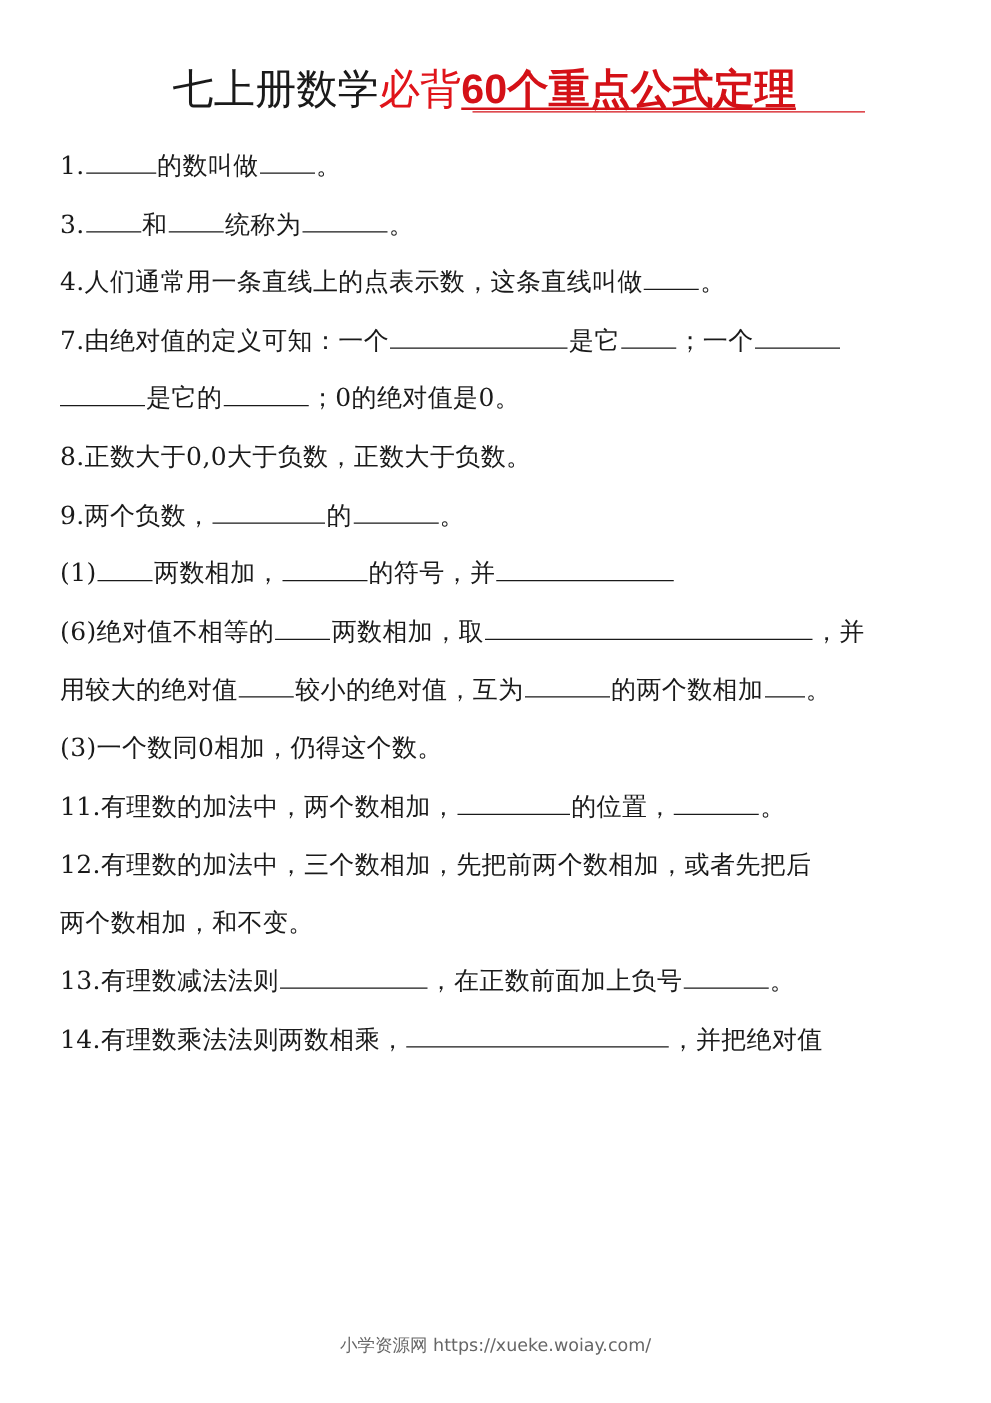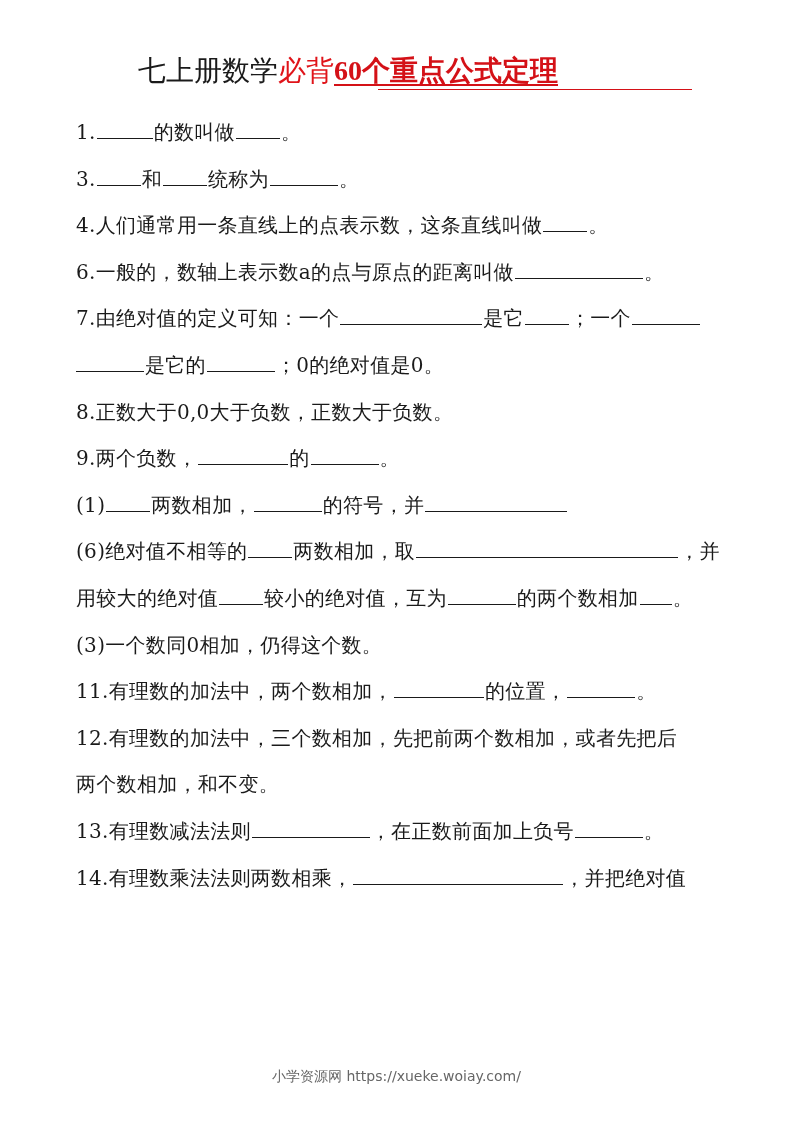--- a/index.html
+++ b/index.html
@@ -13,24 +13,24 @@
       position: relative;
       overflow: hidden;
       font-family: "DejaVu Serif", "Liberation Serif", serif;
       color: #1a1a1a;
     }
     .title {
       position: absolute;
       top: 48px;
       left: 138px;
       height: 46px;
-      font-size: 28px;
+      font-size: 33px;
       line-height: 46px;
       white-space: nowrap;
-      font-family: Liberation Serif, serif;
+      font-family: Liberation Sans, sans-serif;
       letter-spacing: 0px;
     }
     .title .t-black { color: #1a1a1a; font-weight: normal; }
     .title .t-red { color: #e0141a; font-weight: normal; }
     .title .t-red-bold {
       color: #d41117;
       font-weight: bold;
       text-decoration: underline;
       text-decoration-thickness: 2px;
       text-underline-offset: 4px;
@@ -41,21 +41,20 @@
       left: 378px;
       width: 314px;
       height: 0;
       border-top: 1.5px solid #d41117;
     }
     .content {
       position: absolute;
       top: 112px;
       left: 48px;
       width: 700px;
-      margin-left: 28px;
     }
     .line {
       height: 46.6px;
       line-height: 40px;
       font-size: 20px;
       white-space: nowrap;
       letter-spacing: 0.3px;
     }
     .blank {
       display: inline-block;
@@ -92,23 +91,20 @@
 
   <div class="line">
     <span>3.</span><span class="blank" style="width:44px"></span><span>和</span><span class="blank" style="width:44px"></span><span>统称为</span><span class="blank" style="width:68px"></span><span>。</span>
   </div>
 
   <div class="line">
     <span>4.人们通常用一条直线上的点表示数，这条直线叫做</span><span class="blank" style="width:44px"></span><span>。</span>
   </div>
 
 
-  <div class="line">
-    <span>6.一般的，数轴上表示数a的点与原点的距离叫做</span><span class="blank" style="width:128px"></span><span>。</span>
-  </div>
 
   <div class="line">
     <span>7.由绝对值的定义可知：一个</span><span class="blank" style="width:142px"></span><span>是它</span><span class="blank" style="width:44px"></span><span>；一个</span><span class="blank" style="width:68px"></span>
   </div>
 
   <div class="line">
     <span class="blank" style="width:68px;margin-left:0"></span><span>是它的</span><span class="blank" style="width:68px"></span><span>；0的绝对值是0。</span>
   </div>
 
   <div class="line">

